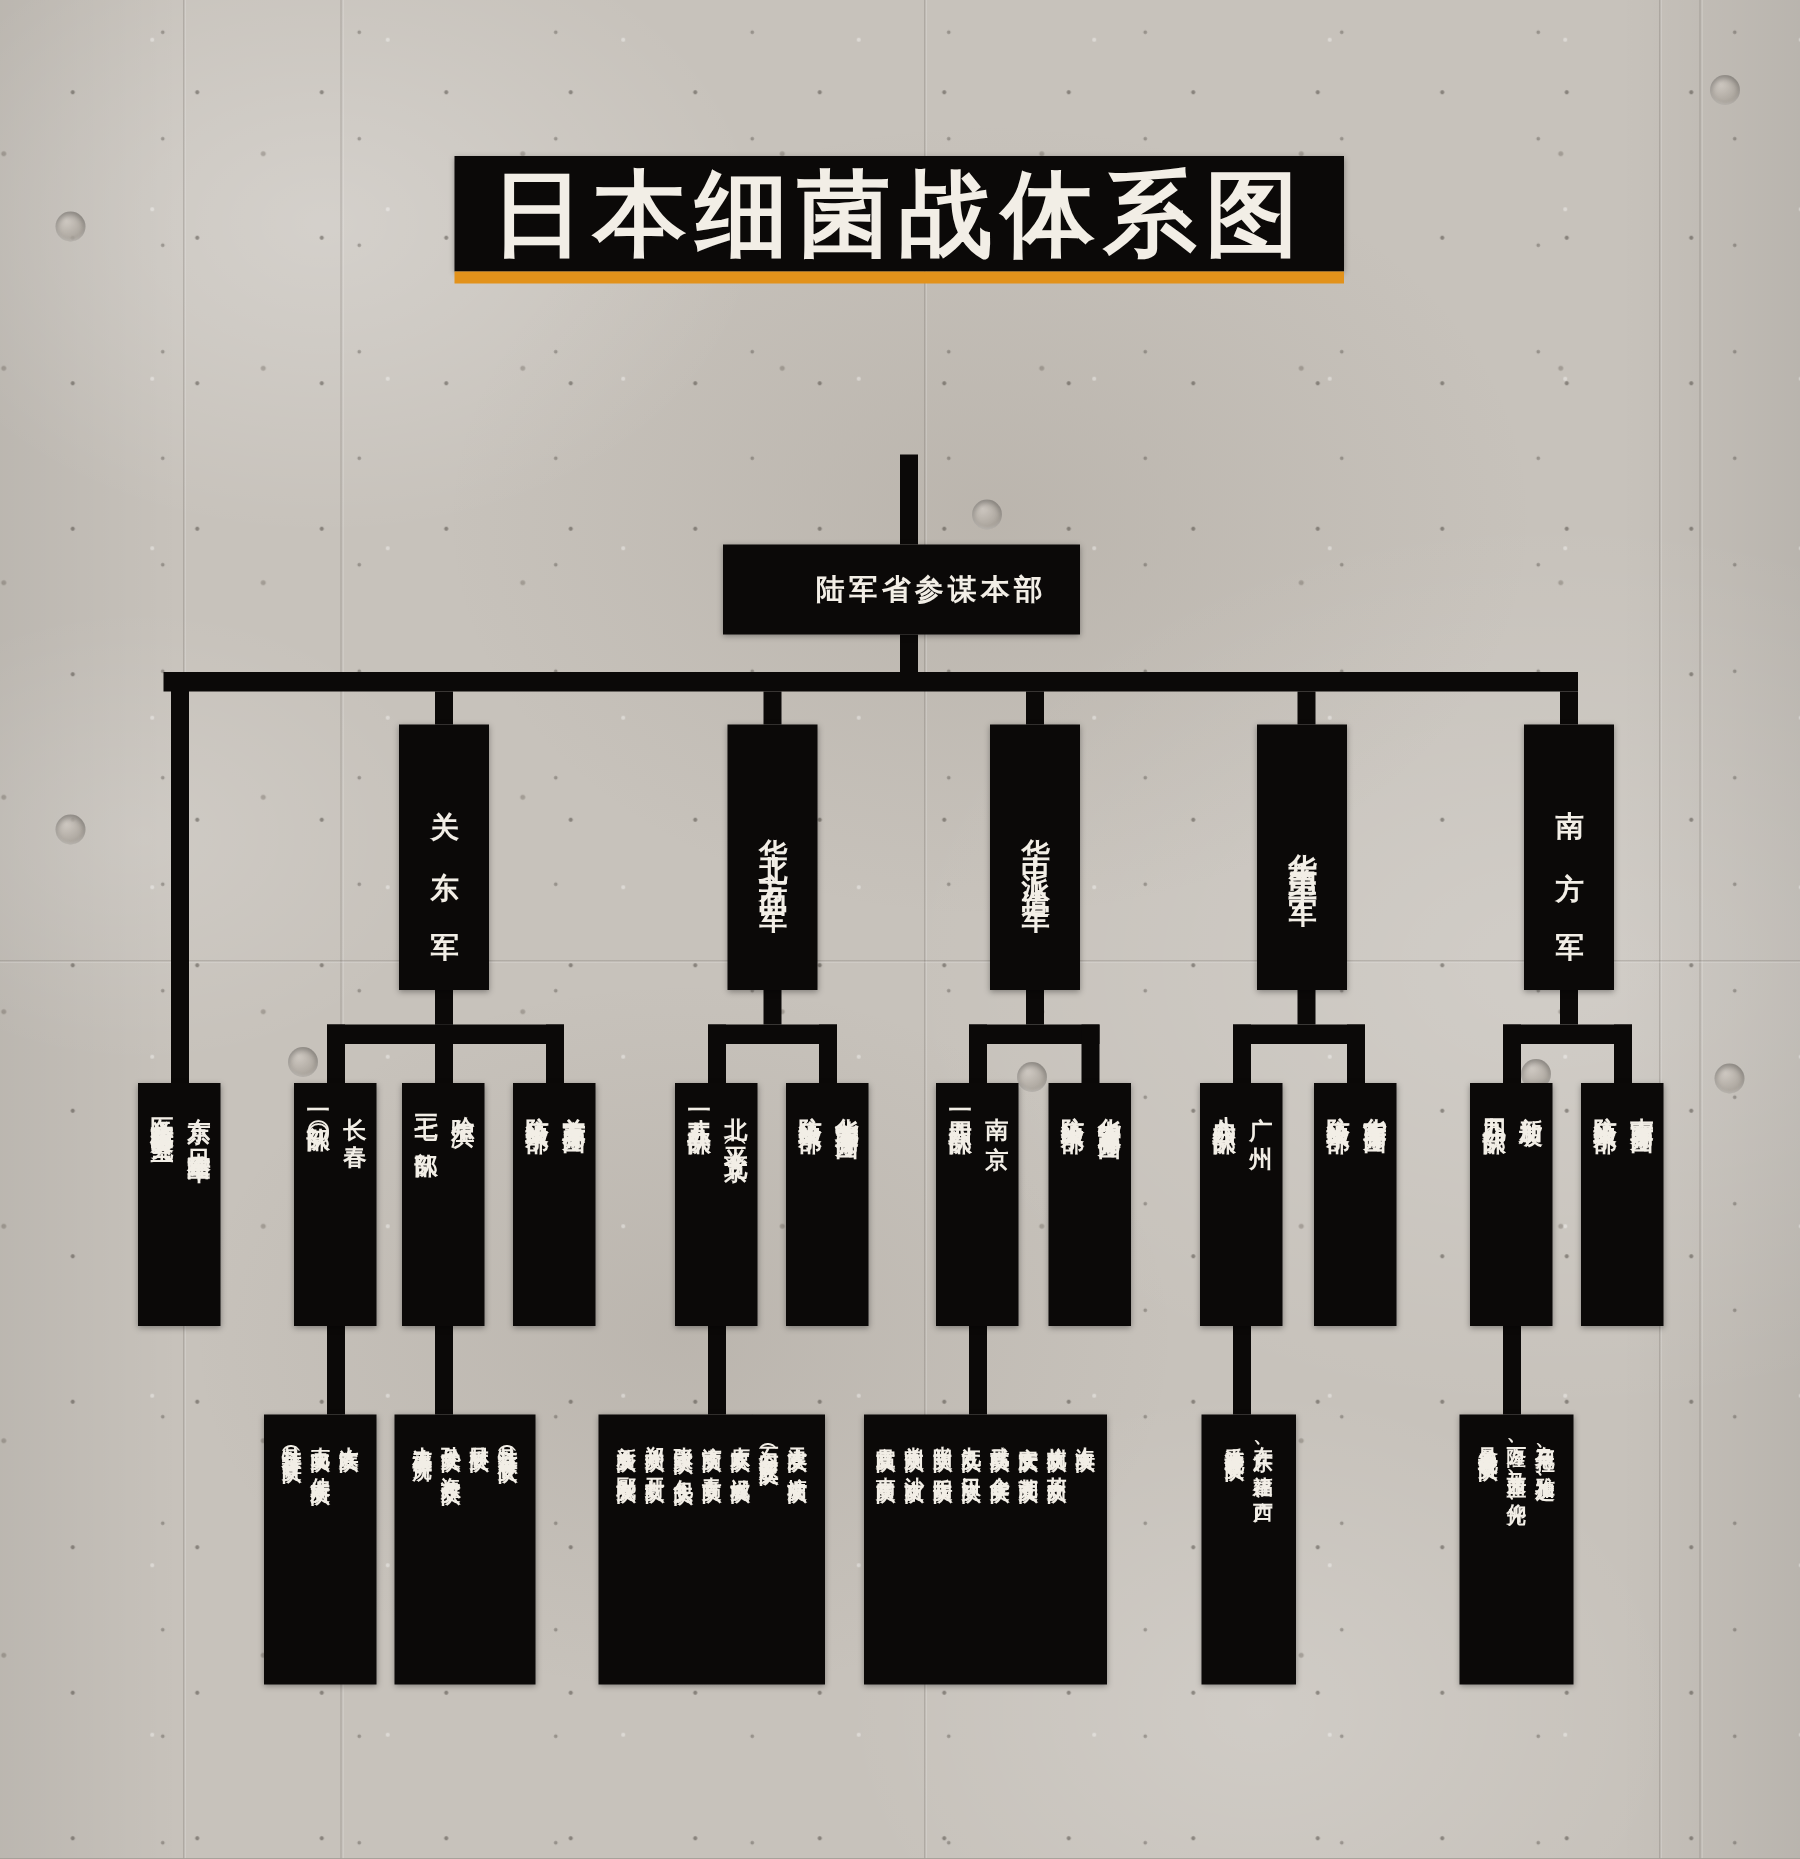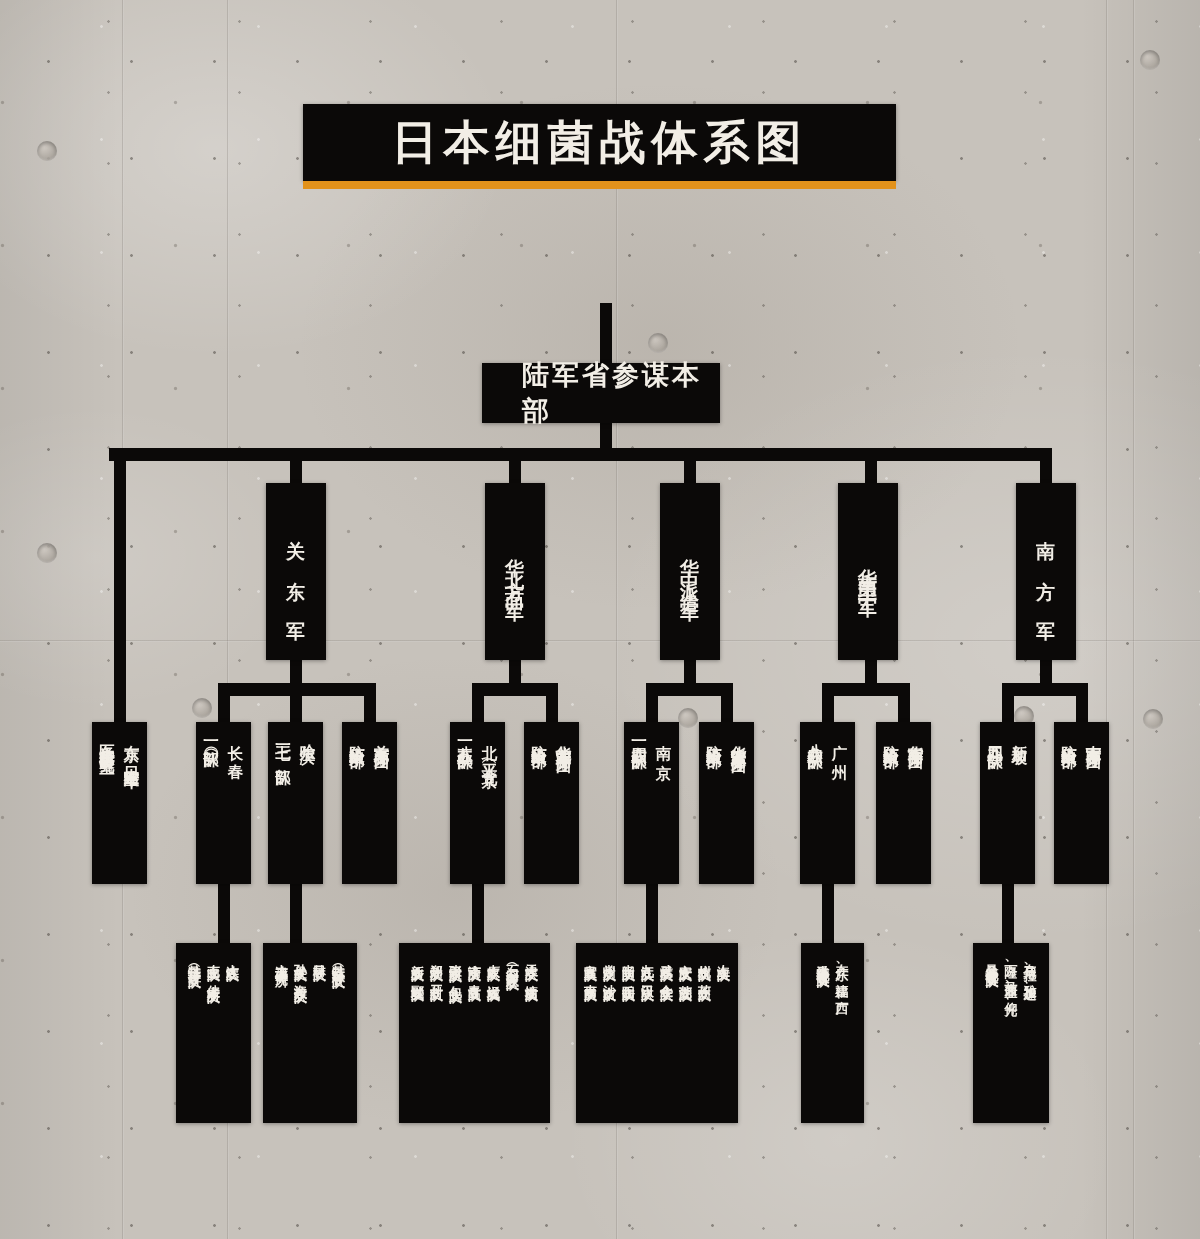--- a/index.html
+++ b/index.html
@@ -37,26 +37,26 @@
     background:linear-gradient(180deg, rgba(80,72,64,.25), rgba(255,255,255,.28)); }
   .hole { position:absolute; width:20px; height:20px; border-radius:50%; z-index:1; opacity:.85;
     background:radial-gradient(circle at 35% 30%, #d2ccc5, #a9a39b 65%, #968f87);
     box-shadow: inset 0 2px 4px rgba(0,0,0,.35), inset 0 -1px 2px rgba(255,255,255,.35); }
 
   .line { position:absolute; background:#0b0908; z-index:2; }
   .box  { position:absolute; background:#0b0908; color:#f2eee6; z-index:3;
           box-shadow:0 1px 4px rgba(0,0,0,.35); box-sizing:border-box; }
 
   .titlebar { display:flex; align-items:center; justify-content:center; }
-  .titlebar .t { font-size:46px; font-weight:bold; letter-spacing:6px; }
+  .titlebar .t { font-size:62px; font-weight:bold; letter-spacing:6px; }
   .underline { position:absolute; z-index:3; }
 
   .hbox { display:flex; align-items:center; justify-content:center; font-weight:bold; }
   .hbox.emperor { font-size:30px; letter-spacing:2px; }
-  .hbox.hq      { font-size:27px; letter-spacing:3px;padding-left:40px; }
+  .hbox.hq      { font-size:19px; letter-spacing:3px;padding-left:40px; }
 
   .vbox { display:flex; flex-direction:row-reverse; justify-content:center; }
   .vcol { writing-mode:vertical-rl; text-orientation:mixed; font-weight:bold; line-height:1; display:block; }
 
   .army { align-items:center; }
   .army .vcol { font-size:19px; letter-spacing:11px; }
   .army.long .vcol { letter-spacing:5px; }
 
   .l2 { align-items:flex-start; padding-top:10px; gap:9px; }
   .l2 .vcol { font-size:15.5px; letter-spacing:2px; }

